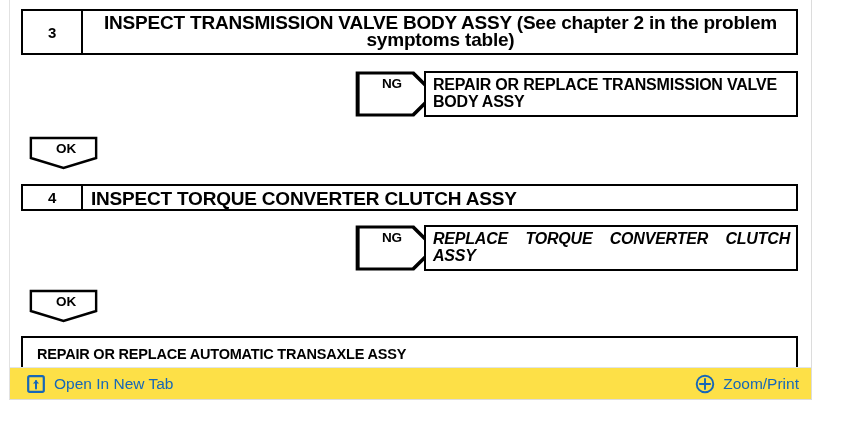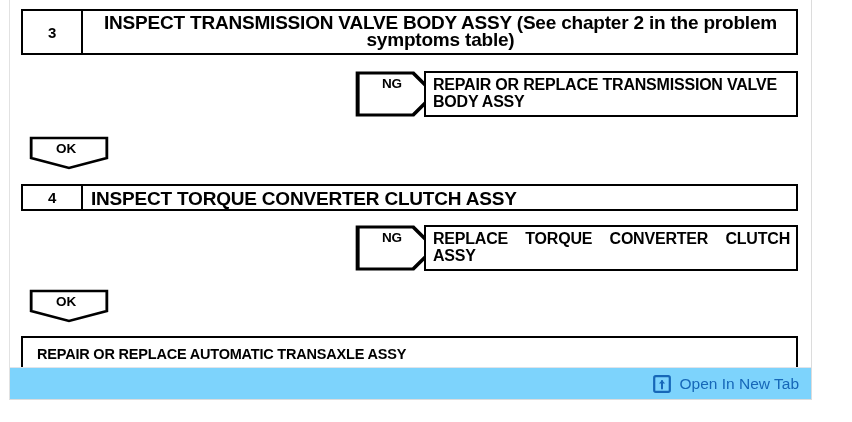--- a/index.html
+++ b/index.html
@@ -83,20 +83,21 @@
     padding: 3px 6px 2px 7px;
     font-size: 16px;
     line-height: 17px;
   }
   .result-box.justify {
     text-align: justify;
     text-align-last: left;
   }
   .result-box.justify > span {
     display: block;
+    font-style: italic;
   }
   .result-box.justify > span.j {
     text-align: justify;
     text-align-last: justify;
   }
 
   
   .final-box {
     display: flex;
     align-items: center;
@@ -128,21 +129,21 @@
     align-items: center;
     justify-content: center;
     font-size: 13.5px;
     font-weight: bold;
     color: #000;
   }
 
   
   .ok-tag {
     position: absolute;
-    width: 80px;
+    width: 69px;
     height: 34px;
   }
   .ok-tag svg {
     position: absolute;
     left: 0; top: 0;
     width: 100%; height: 100%;
     display: block;
   }
   .ok-label {
     position: absolute;
@@ -158,26 +159,26 @@
     color: #000;
   }
 
   
   #footer-bar {
     position: absolute;
     left: 0;
     bottom: 0;
     width: 100%;
     height: 32px;
-    background: #7dd3fc;
+    background: #fde047;
     border-top: 1px solid #dfe4ea;
     box-sizing: border-box;
     display: flex;
     align-items: center;
-    justify-content: flex-end;
+    justify-content: space-between;
     padding: 0 12px 0 16px;
   }
   .footer-action {
     display: flex;
     align-items: center;
     gap: 8px;
     cursor: pointer;
     color: #1667b8;
     font-size: 15.5px;
     white-space: nowrap;
@@ -259,16 +260,25 @@
       <span class="ficon">
         <svg width="18" height="18" viewBox="0 0 18 18" aria-hidden="true">
           <rect x="1.2" y="1.2" width="15.6" height="15.6" rx="1.6" fill="none" stroke="#1667b8" stroke-width="2.2"></rect>
           <path d="M9 13.4 L9 6.1" stroke="#1667b8" stroke-width="2" stroke-linecap="round"></path>
           <path d="M5.9 8.6 L9 5.2 L12.1 8.6 Z" fill="#1667b8"></path>
         </svg>
       </span>
       <span class="flabel">Open In New Tab</span>
     </div>
 
+    <div class="footer-action">
+      <span class="ficon">
+        <svg width="20" height="20" viewBox="0 0 20 20" aria-hidden="true">
+          <circle cx="10" cy="10" r="8.3" fill="none" stroke="#1667b8" stroke-width="1.9"></circle>
+          <path d="M10 4.9 L10 15.1 M4.9 10 L15.1 10" stroke="#1667b8" stroke-width="1.9" stroke-linecap="round"></path>
+        </svg>
+      </span>
+      <span class="flabel">Zoom/Print</span>
+    </div>
 
   </div>
 
 </div>
 
 </body></html>

